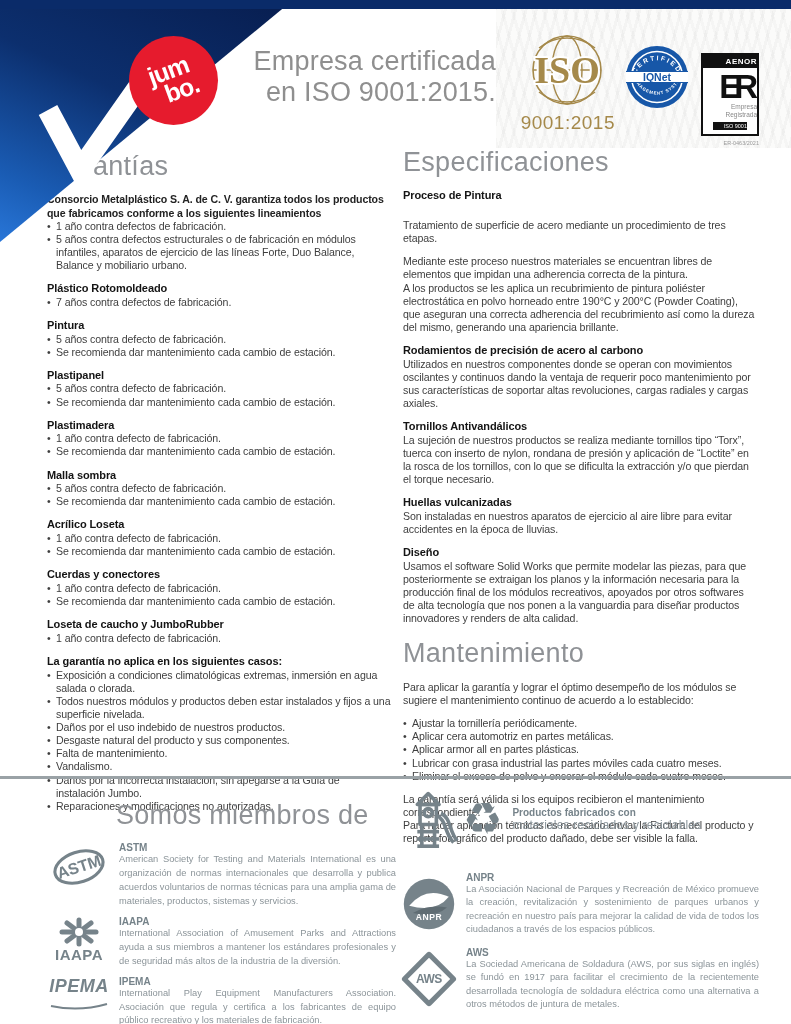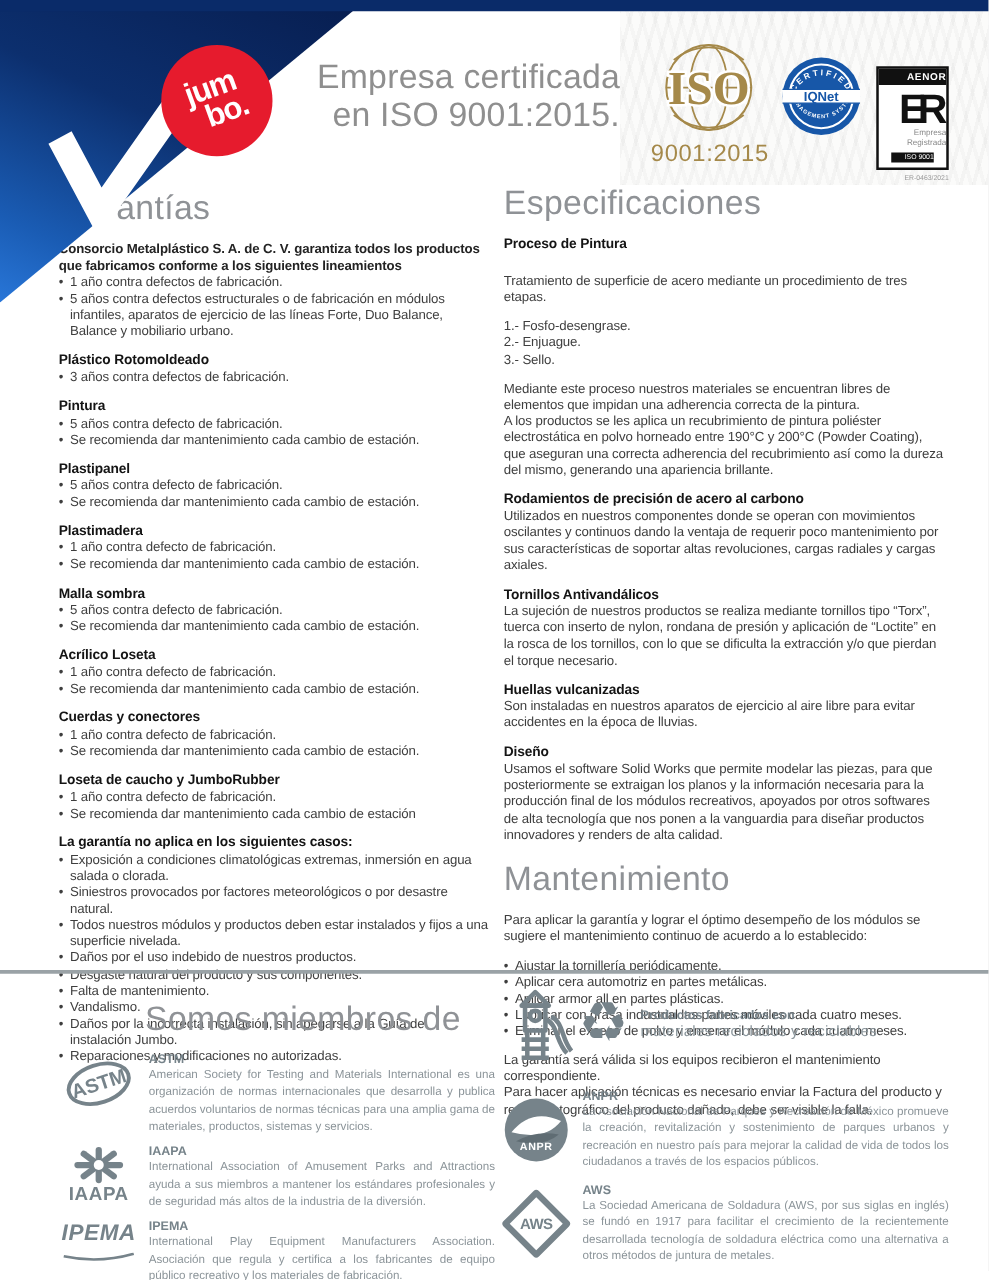--- a/index.html
+++ b/index.html
@@ -160,21 +160,21 @@
           <div>
 
               <div class="bullet">5 años contra defectos estructurales o de fabricación en módulos infantiles, aparatos de ejercicio de las líneas Forte, Duo Balance, Balance y mobiliario urbano.</div>
             </div>
         </div>
 
         <div class="g-item">
           <div class="sec-title">Plástico Rotomoldeado</div>
           <div>
 
-              <div class="bullet">3 años contra defectos de fabricación.</div>
+              <div class="bullet">7 años contra defectos de fabricación.</div>
             </div>
         </div>
 
         <div class="g-item">
           <div class="sec-title">Pintura</div>
           <div>
 
               <div class="bullet">5 años contra defecto de fabricación.</div>
 
               <div class="bullet">Se recomienda dar mantenimiento cada cambio de estación.</div>
@@ -230,31 +230,29 @@
               <div class="bullet">Se recomienda dar mantenimiento cada cambio de estación.</div>
             </div>
         </div>
 
         <div class="g-item">
           <div class="sec-title">Loseta de caucho y JumboRubber</div>
           <div>
 
               <div class="bullet">1 año contra defecto de fabricación.</div>
 
-              <div class="bullet">Se recomienda dar mantenimiento cada cambio de estación</div>
             </div>
         </div>
       </div>
 
     <div class="sec-title">La garantía no aplica en los siguientes casos:</div>
     <div>
 
         <div class="bullet">Exposición a condiciones climatológicas extremas, inmersión en agua salada o clorada.</div>
 
-        <div class="bullet">Siniestros provocados por factores meteorológicos o por desastre natural.</div>
 
         <div class="bullet">Todos nuestros módulos y productos deben estar instalados y fijos a una superficie nivelada.</div>
 
         <div class="bullet">Daños por el uso indebido de nuestros productos.</div>
 
         <div class="bullet">Desgaste natural del producto y sus componentes.</div>
 
         <div class="bullet">Falta de mantenimiento.</div>
 
         <div class="bullet">Vandalismo.</div>
@@ -263,28 +261,20 @@
 
         <div class="bullet">Reparaciones y modificaciones no autorizadas.</div>
       </div>
   </div>
 
   <div class="col-right body-txt">
     <div class="big-h">Especificaciones</div>
 
     <div class="sec-title">Proceso de Pintura</div>
     <div class="para">Tratamiento de superficie de acero mediante un procedimiento de tres etapas.</div>
-    <div class="gap-top">
-
-        <div>1.- Fosfo-desengrase.</div>
-
-        <div>2.- Enjuague.</div>
-
-        <div>3.- Sello.</div>
-      </div>
     <div class="gap-top">Mediante este proceso nuestros materiales se encuentran libres de elementos que impidan una adherencia correcta de la pintura.</div>
     <div>A los productos se les aplica un recubrimiento de pintura poliéster electrostática en polvo horneado entre 190°C y 200°C (Powder Coating), que aseguran una correcta adherencia del recubrimiento así como la dureza del mismo, generando una apariencia brillante.</div>
 
     <div class="sec-title">Rodamientos de precisión de acero al carbono</div>
     <div>Utilizados en nuestros componentes donde se operan con movimientos oscilantes y continuos dando la ventaja de requerir poco mantenimiento por sus características de soportar altas revoluciones, cargas radiales y cargas axiales.</div>
 
     <div class="sec-title">Tornillos Antivandálicos</div>
     <div>La sujeción de nuestros productos se realiza mediante tornillos tipo “Torx”, tuerca con inserto de nylon, rondana de presión y aplicación de “Loctite” en la rosca de los tornillos, con lo que se dificulta la extracción y/o que pierdan el torque necesario.</div>
 
     <div class="sec-title">Huellas vulcanizadas</div>

